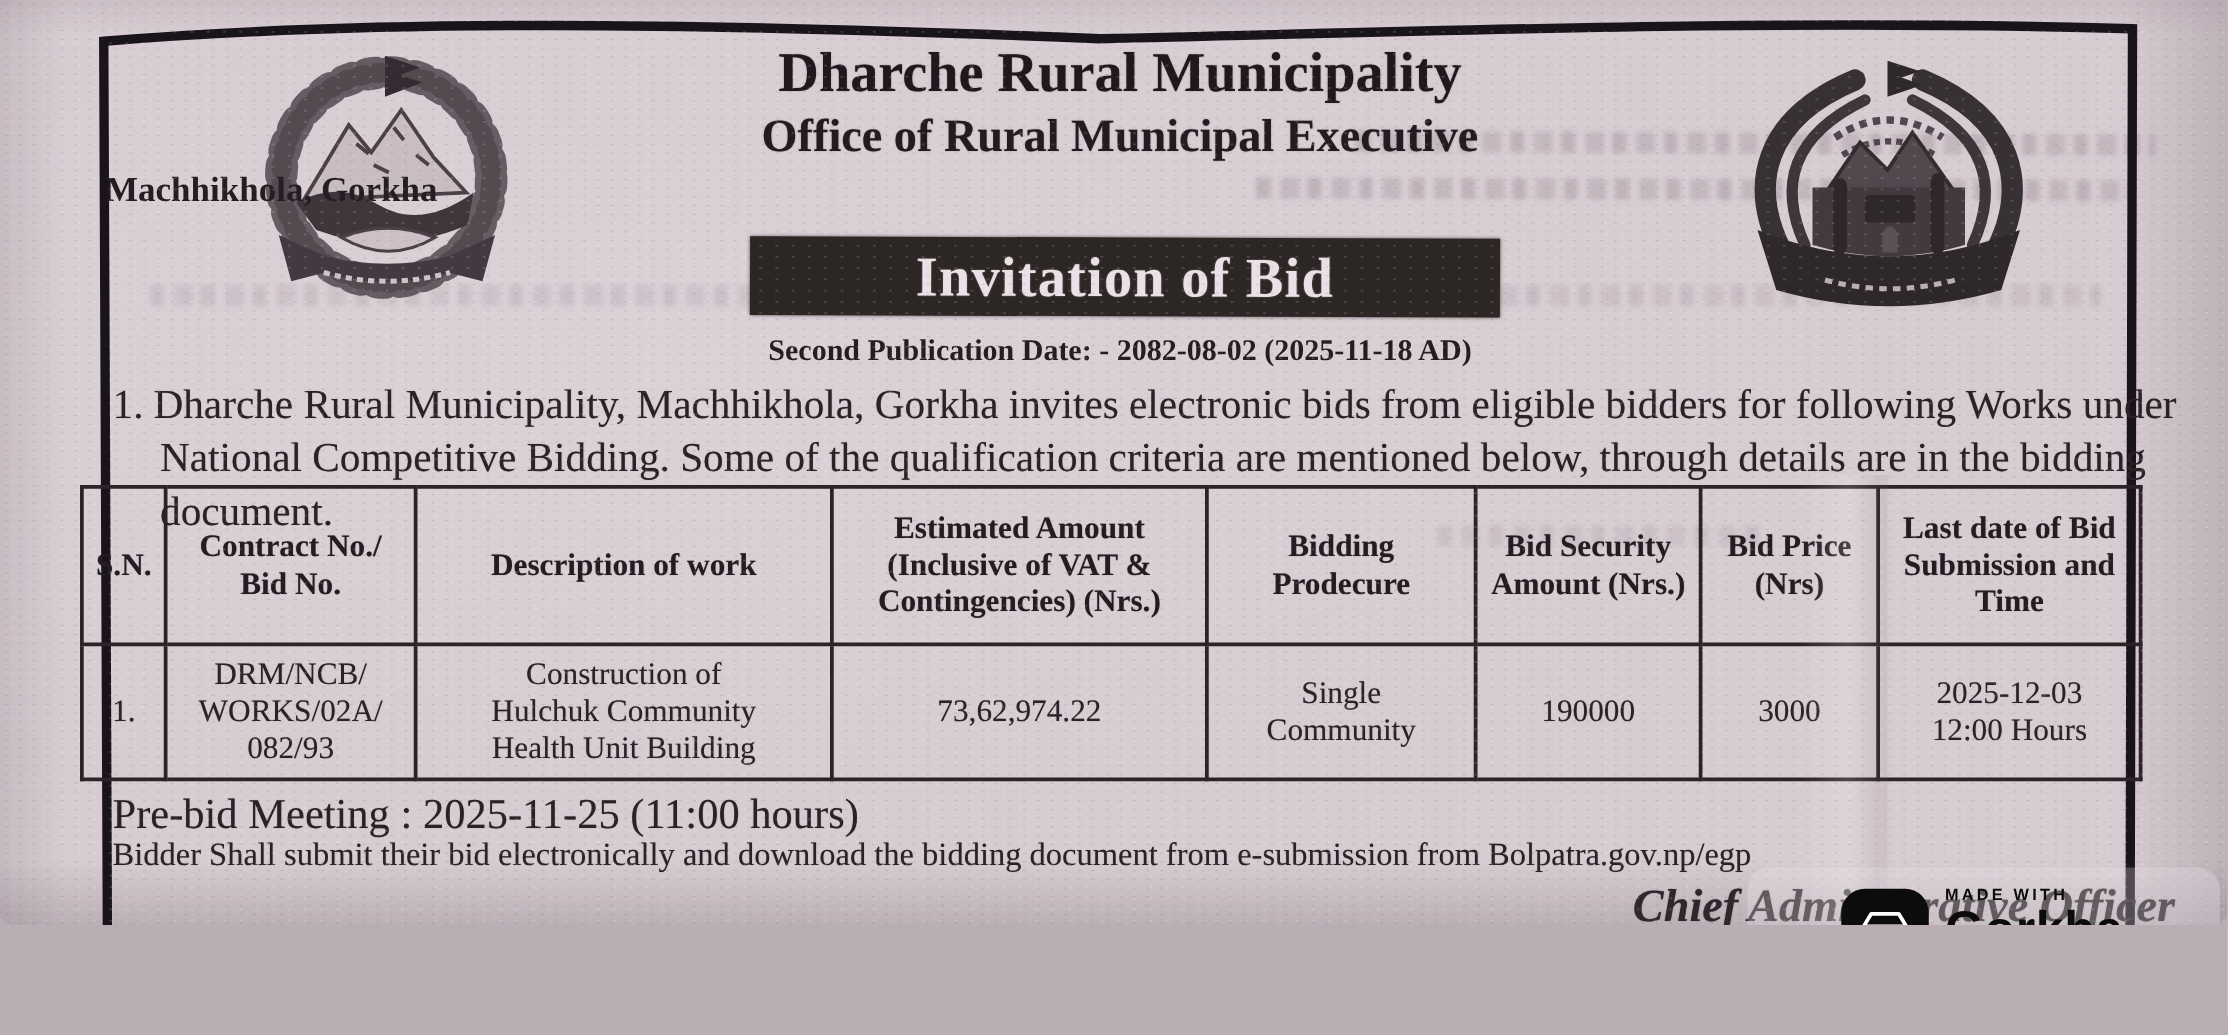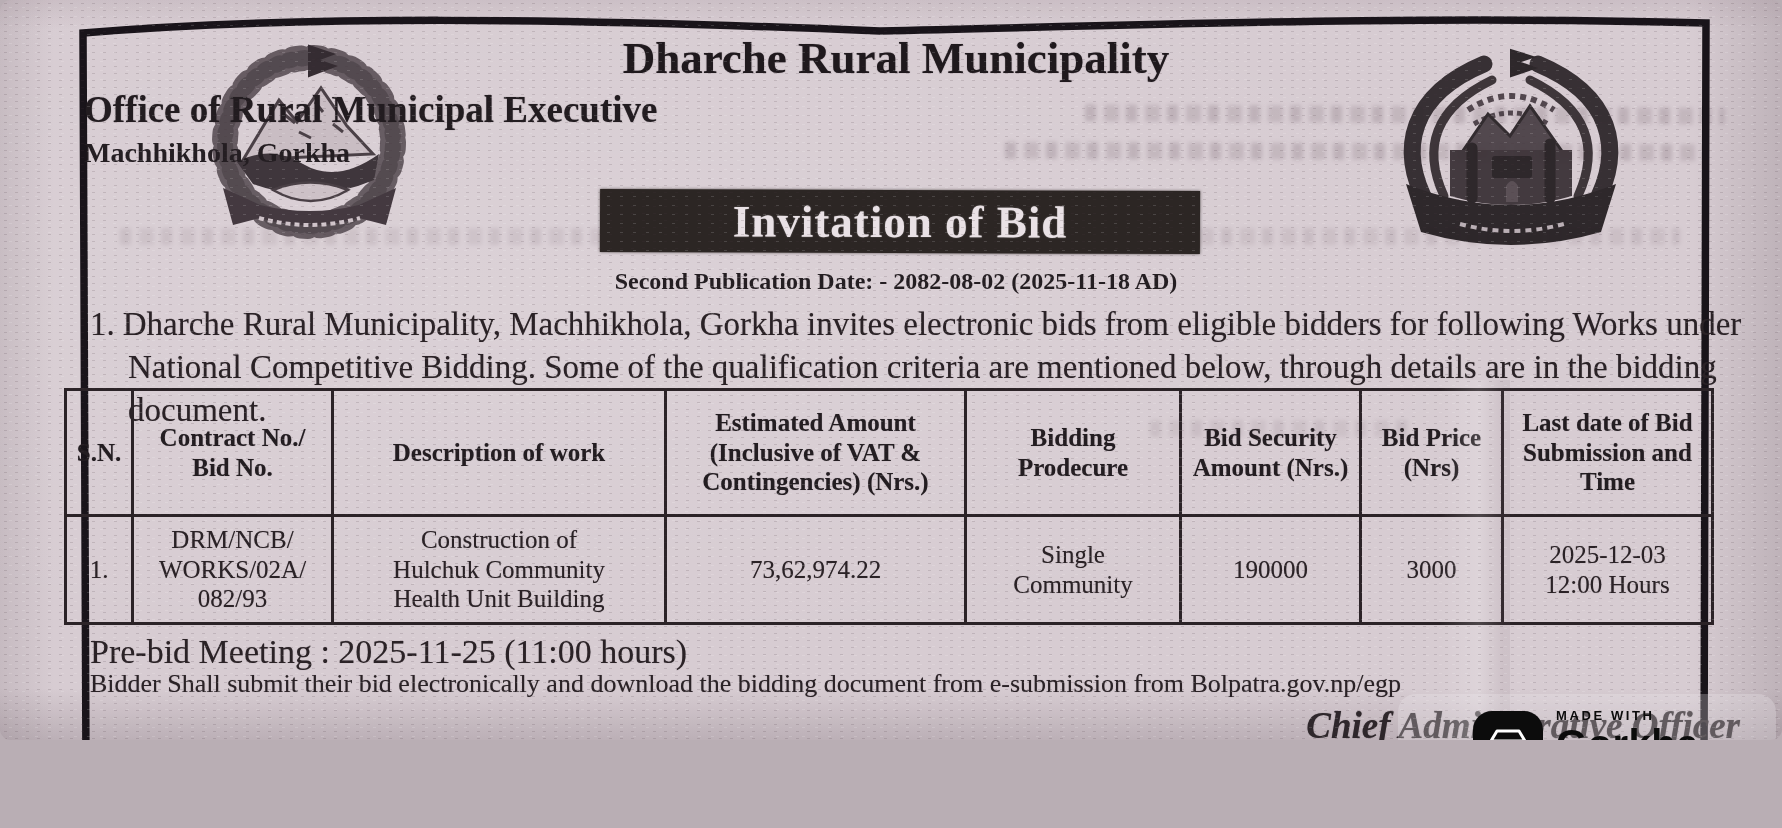--- a/index.html
+++ b/index.html
@@ -21,21 +21,21 @@
   .frame{position:absolute;left:0;top:0;z-index:1;}
   .ghost{position:absolute;z-index:0;height:17px;border-radius:2px;filter:blur(2px);opacity:.55;
     background:repeating-linear-gradient(90deg, rgba(96,76,88,.38) 0 11px, rgba(96,76,88,0) 11px 19px,
       rgba(96,76,88,.30) 19px 34px, rgba(96,76,88,0) 34px 41px);}
   .ghost-sig{position:absolute;z-index:0;font-style:italic;font-weight:bold;font-size:30px;
     color:rgba(72,56,66,.38);filter:blur(2.2px);}
   .content{position:absolute;inset:0;z-index:2;}
   .emblem{position:absolute;}
   .title{position:absolute;left:84px;top:32px;width:1624px;text-align:center;
     font-size:45px;font-weight:bold;color:#1f191d;text-shadow:0 0 1px rgba(40,30,36,.5);}
-  .subtitle{position:absolute;left:84px;top:88px;width:1624px;
+  .subtitle{position:absolute;left:84px;top:88px;width:1624px;text-align:center;
     font-size:37px;font-weight:bold;color:#221c20;text-shadow:0 0 1px rgba(40,30,36,.5);}
   .location{position:absolute;left:84px;top:137px;width:1624px;text-align:left;
     font-size:28px;font-weight:bold;color:#241e22;}
   .banner{position:absolute;left:600px;top:190px;width:600px;height:63px;
     background:#2c2624;box-shadow:0 0 3px rgba(30,24,22,.7);transform:rotate(.2deg);
     display:flex;align-items:center;justify-content:center;}
   .banner span{font-size:45px;font-weight:bold;letter-spacing:1px;color:#e9e1e5;
     text-shadow:0 0 1.5px rgba(255,255,255,.4);}
   .pubdate{position:absolute;left:84px;top:268px;width:1624px;text-align:center;
     font-size:24px;font-weight:bold;color:#241e22;}

